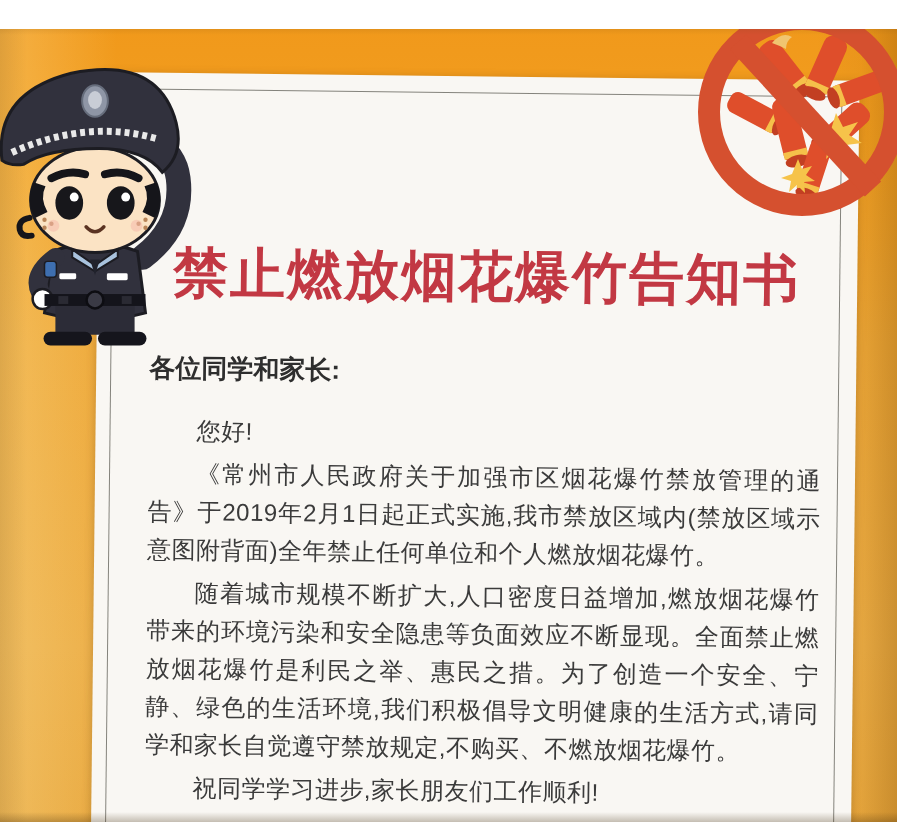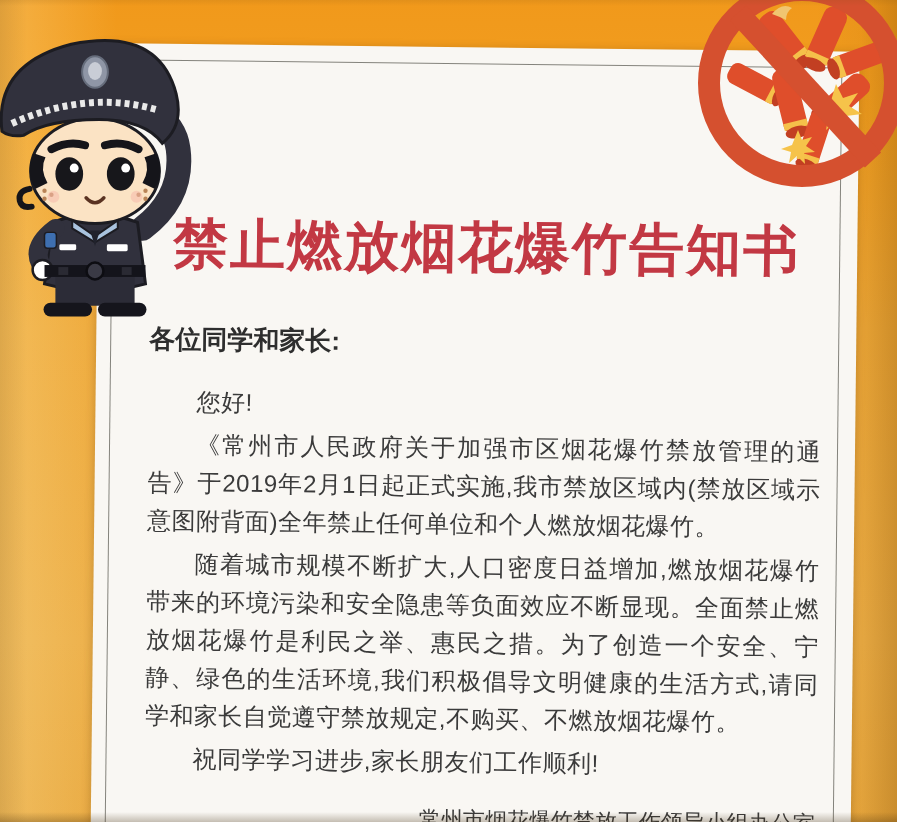--- a/index.html
+++ b/index.html
@@ -7,20 +7,21 @@
     width:897px;height:822px;overflow:hidden;position:relative;
     font-family:"Liberation Sans","DejaVu Sans",sans-serif;
   }
   .stage{
     position:absolute;inset:0;overflow:hidden;
     background:
       linear-gradient(90deg, rgba(120,70,0,0.18) 0%, rgba(120,70,0,0) 3%),
       linear-gradient(270deg, rgba(120,70,0,0.28) 0%, rgba(120,70,0,0.06) 4%, rgba(120,70,0,0) 9%),
       linear-gradient(90deg, rgba(255,235,170,0.30) 0%, rgba(255,235,170,0) 13%),
       linear-gradient(180deg, #F1991B 0%, #F19E20 14%, #EEA838 40%, #ECAD45 78%, #E9A83E 100%);
+    margin-top: 29px;
   }
   
   .paper{
     position:absolute;left:95px;top:43px;width:760px;height:810px;
     background:#F9F7F3;
     box-shadow:0 2px 10px rgba(90,50,0,0.30);
     transform:rotate(0.65deg);
     transform-origin:0 50%;
     z-index:2;
   }

